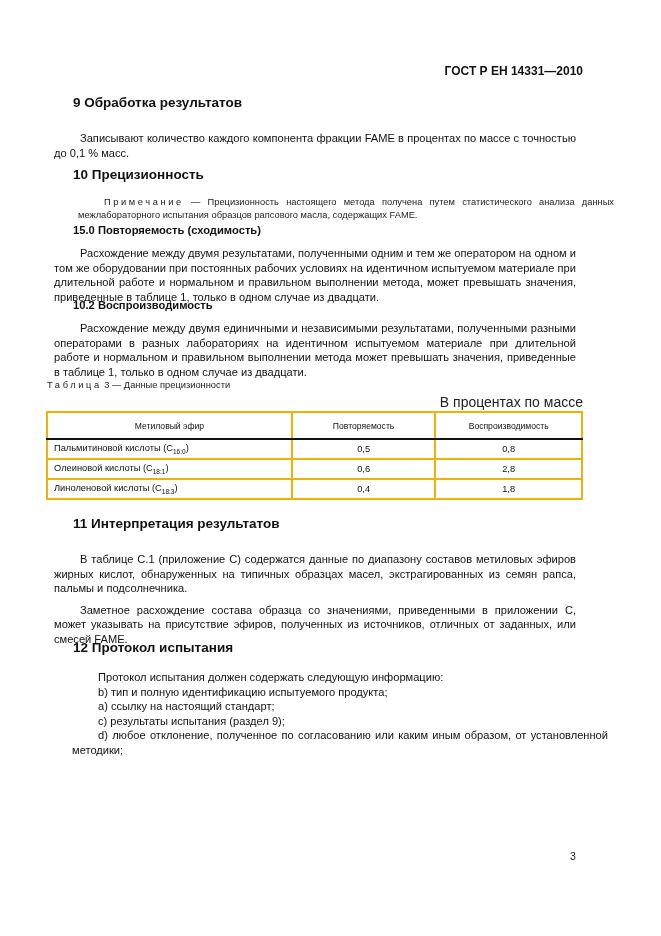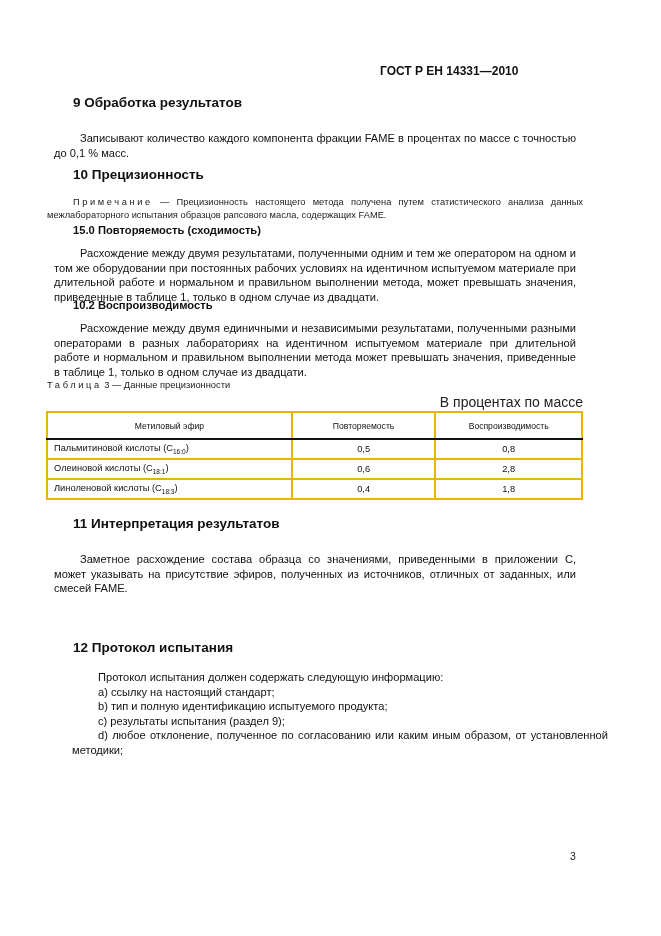--- a/index.html
+++ b/index.html
@@ -1,21 +1,21 @@
 <!DOCTYPE html>
 <html><head>
 <meta charset="utf-8">
 <style>
   html, body { margin: 0; padding: 0; background: #ffffff; }
   body {
     width: 661px; height: 936px; position: relative; overflow: hidden;
     font-family: "Liberation Sans", sans-serif; color: #111;
   }
   .abs { position: absolute; }
-  .hdr { left: 380px; top: 64px; width: 203px; text-align: left; font-weight: bold; font-size: 12px; }
+  .hdr { left: 380px; top: 64px; width: 203px; text-align: right; font-weight: bold; font-size: 12px; }
   .h1 { font-weight: bold; font-size: 13.5px; left: 73px; }
   .h2 { font-weight: bold; font-size: 11.2px; left: 73px; }
   .para { left: 47px; width: 536px; font-size: 11.1px; line-height: 14.5px; text-align: justify; }
   .para p { margin: 7px; text-indent: 26px; }
   .note { left: 47px; width: 536px; font-size: 9.3px; line-height: 13px; text-align: justify; color: #222; }
   .note p { margin: 0; text-indent: 26px; }
   .spaced { letter-spacing: 2.6px; }
   .tcap { left: 47px; top: 380px; font-size: 9.3px; color: #222; }
   .tunit { left: 380px; top: 394px; width: 203px; text-align: right; font-size: 14px; color: #222; }
   table.prec {
@@ -37,21 +37,21 @@
 <body>
 
 <div class="abs hdr">ГОСТ Р ЕН 14331—2010</div>
 
 <div class="abs h1" style="top:95px;">9  Обработка результатов</div>
 <div class="abs para" style="top:124px;">
   <p>Записывают количество каждого компонента фракции FAME в процентах по массе с точностью до 0,1 % масс.</p>
 </div>
 
 <div class="abs h1" style="top:167px;">10  Прецизионность</div>
-<div class="abs note" style="top:196px;">
+<div class="abs note" style="top:196px;margin-left:31px;">
   <p><span class="spaced">Примечание</span><span> — Прецизионность настоящего метода получена путем статистического анализа данных межлабораторного испытания образцов рапсового масла, содержащих FAME.</span></p>
 </div>
 
 <div class="abs h2" style="top:224px;">15.0  Повторяемость (сходимость)</div>
 <div class="abs para" style="top:239px;">
   <p>Расхождение между двумя результатами, полученными одним и тем же оператором на одном и том же оборудовании при постоянных рабочих условиях на идентичном испытуемом материале при длительной работе и нормальном и правильном выполнении метода, может превышать значения, приведенные в таблице 1, только в одном случае из двадцати.</p>
 </div>
 
 <div class="abs h2" style="top:299px;text-align:center;">10.2  Воспроизводимость</div>
 <div class="abs para" style="top:314px;">
@@ -88,25 +88,26 @@
     <tr>
       <td><span>Линоленовой кислоты (C</span><sub>18:3</sub><span>)</span></td>
       <td class="num">0,4</td>
       <td class="num">1,8</td>
     </tr>
   </tbody>
 </table>
 
 <div class="abs h1" style="top:516px;">11  Интерпретация результатов</div>
 <div class="abs para" style="top:545px;">
+  <p>В таблице С.1 (приложение С) содержатся данные по диапазону составов метиловых эфиров жирных кислот, обнаруженных на типичных образцах масел, экстрагированных из семян рапса, пальмы и подсолнечника.</p>
   <p>Заметное расхождение состава образца со значениями, приведенными в приложении С, может указывать на присутствие эфиров, полученных из источников, отличных от заданных, или смесей FAME.</p>
 </div>
 
 <div class="abs h1" style="top:640px;">12  Протокол испытания</div>
 <div class="abs list" style="top:670px;">
   <p>Протокол испытания должен содержать следующую информацию:</p>
+  <p>b)  тип и полную идентификацию испытуемого продукта;</p>
   <p>a)  ссылку на настоящий стандарт;</p>
-  <p>b)  тип и полную идентификацию испытуемого продукта;</p>
   <p>c)  результаты испытания (раздел 9);</p>
   <p>d)  любое отклонение, полученное по согласованию или каким иным образом, от установленной методики;</p>
 </div>
 
 <div class="abs pnum">3</div>
 
 </body></html>

